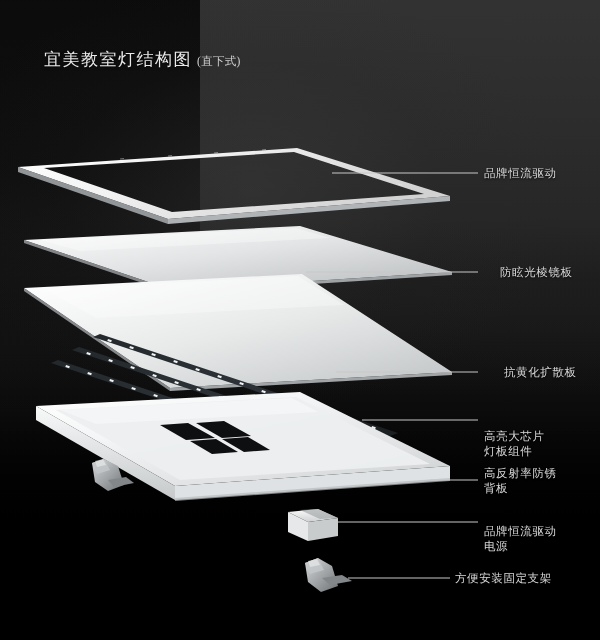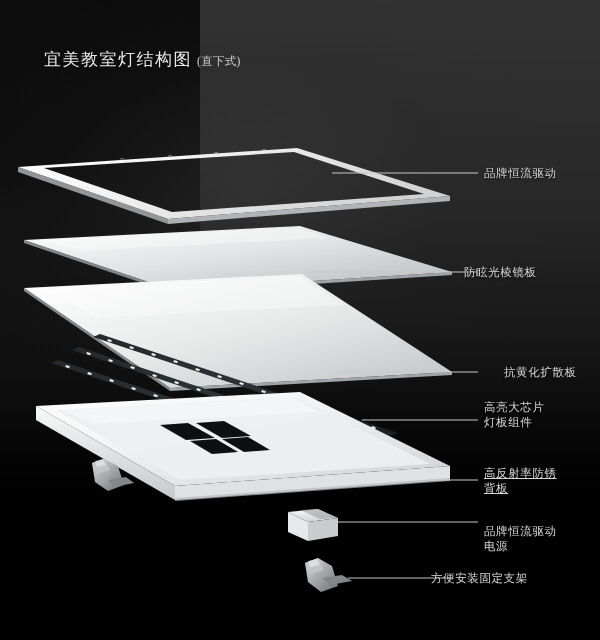--- a/index.html
+++ b/index.html
@@ -318,40 +318,40 @@
       <line x1="430" y1="480" x2="478" y2="480"></line>
       <line x1="336" y1="522" x2="478" y2="522"></line>
       <line x1="348" y1="578" x2="450" y2="578"></line>
     </g>
   </svg>
 
   <div class="callout" style="left:484px; top:166px;">
     <span>品牌恒流驱动</span>
   </div>
 
-  <div class="callout" style="left:464px; top:265px;text-align:center;">
+  <div class="callout" style="left:500px; top:265px;text-align:center;">
     <span>防眩光棱镜板</span>
   </div>
 
   <div class="callout" style="left:484px; top:365px;margin-left:20px;">
     <span>抗黄化扩散板</span>
   </div>
 
-  <div class="callout" style="left:484px; top:400px;">
+  <div class="callout" style="left:484px; top:429px;">
     <span class="l2">高亮大芯片</span>
     <span class="l2">灯板组件</span>
   </div>
 
-  <div class="callout" style="left:484px; top:466px;text-decoration:underline;">
+  <div class="callout" style="left:484px; top:466px;">
     <span class="l2">高反射率防锈</span>
     <span class="l2">背板</span>
   </div>
 
   <div class="callout" style="left:484px; top:524px;">
     <span class="l2">品牌恒流驱动</span>
     <span class="l2">电源</span>
   </div>
 
-  <div class="callout" style="left:431px; top:571px;">
+  <div class="callout" style="left:455px; top:571px;">
     <span>方便安装固定支架</span>
   </div>
 
 </div>
 
 </body></html>

